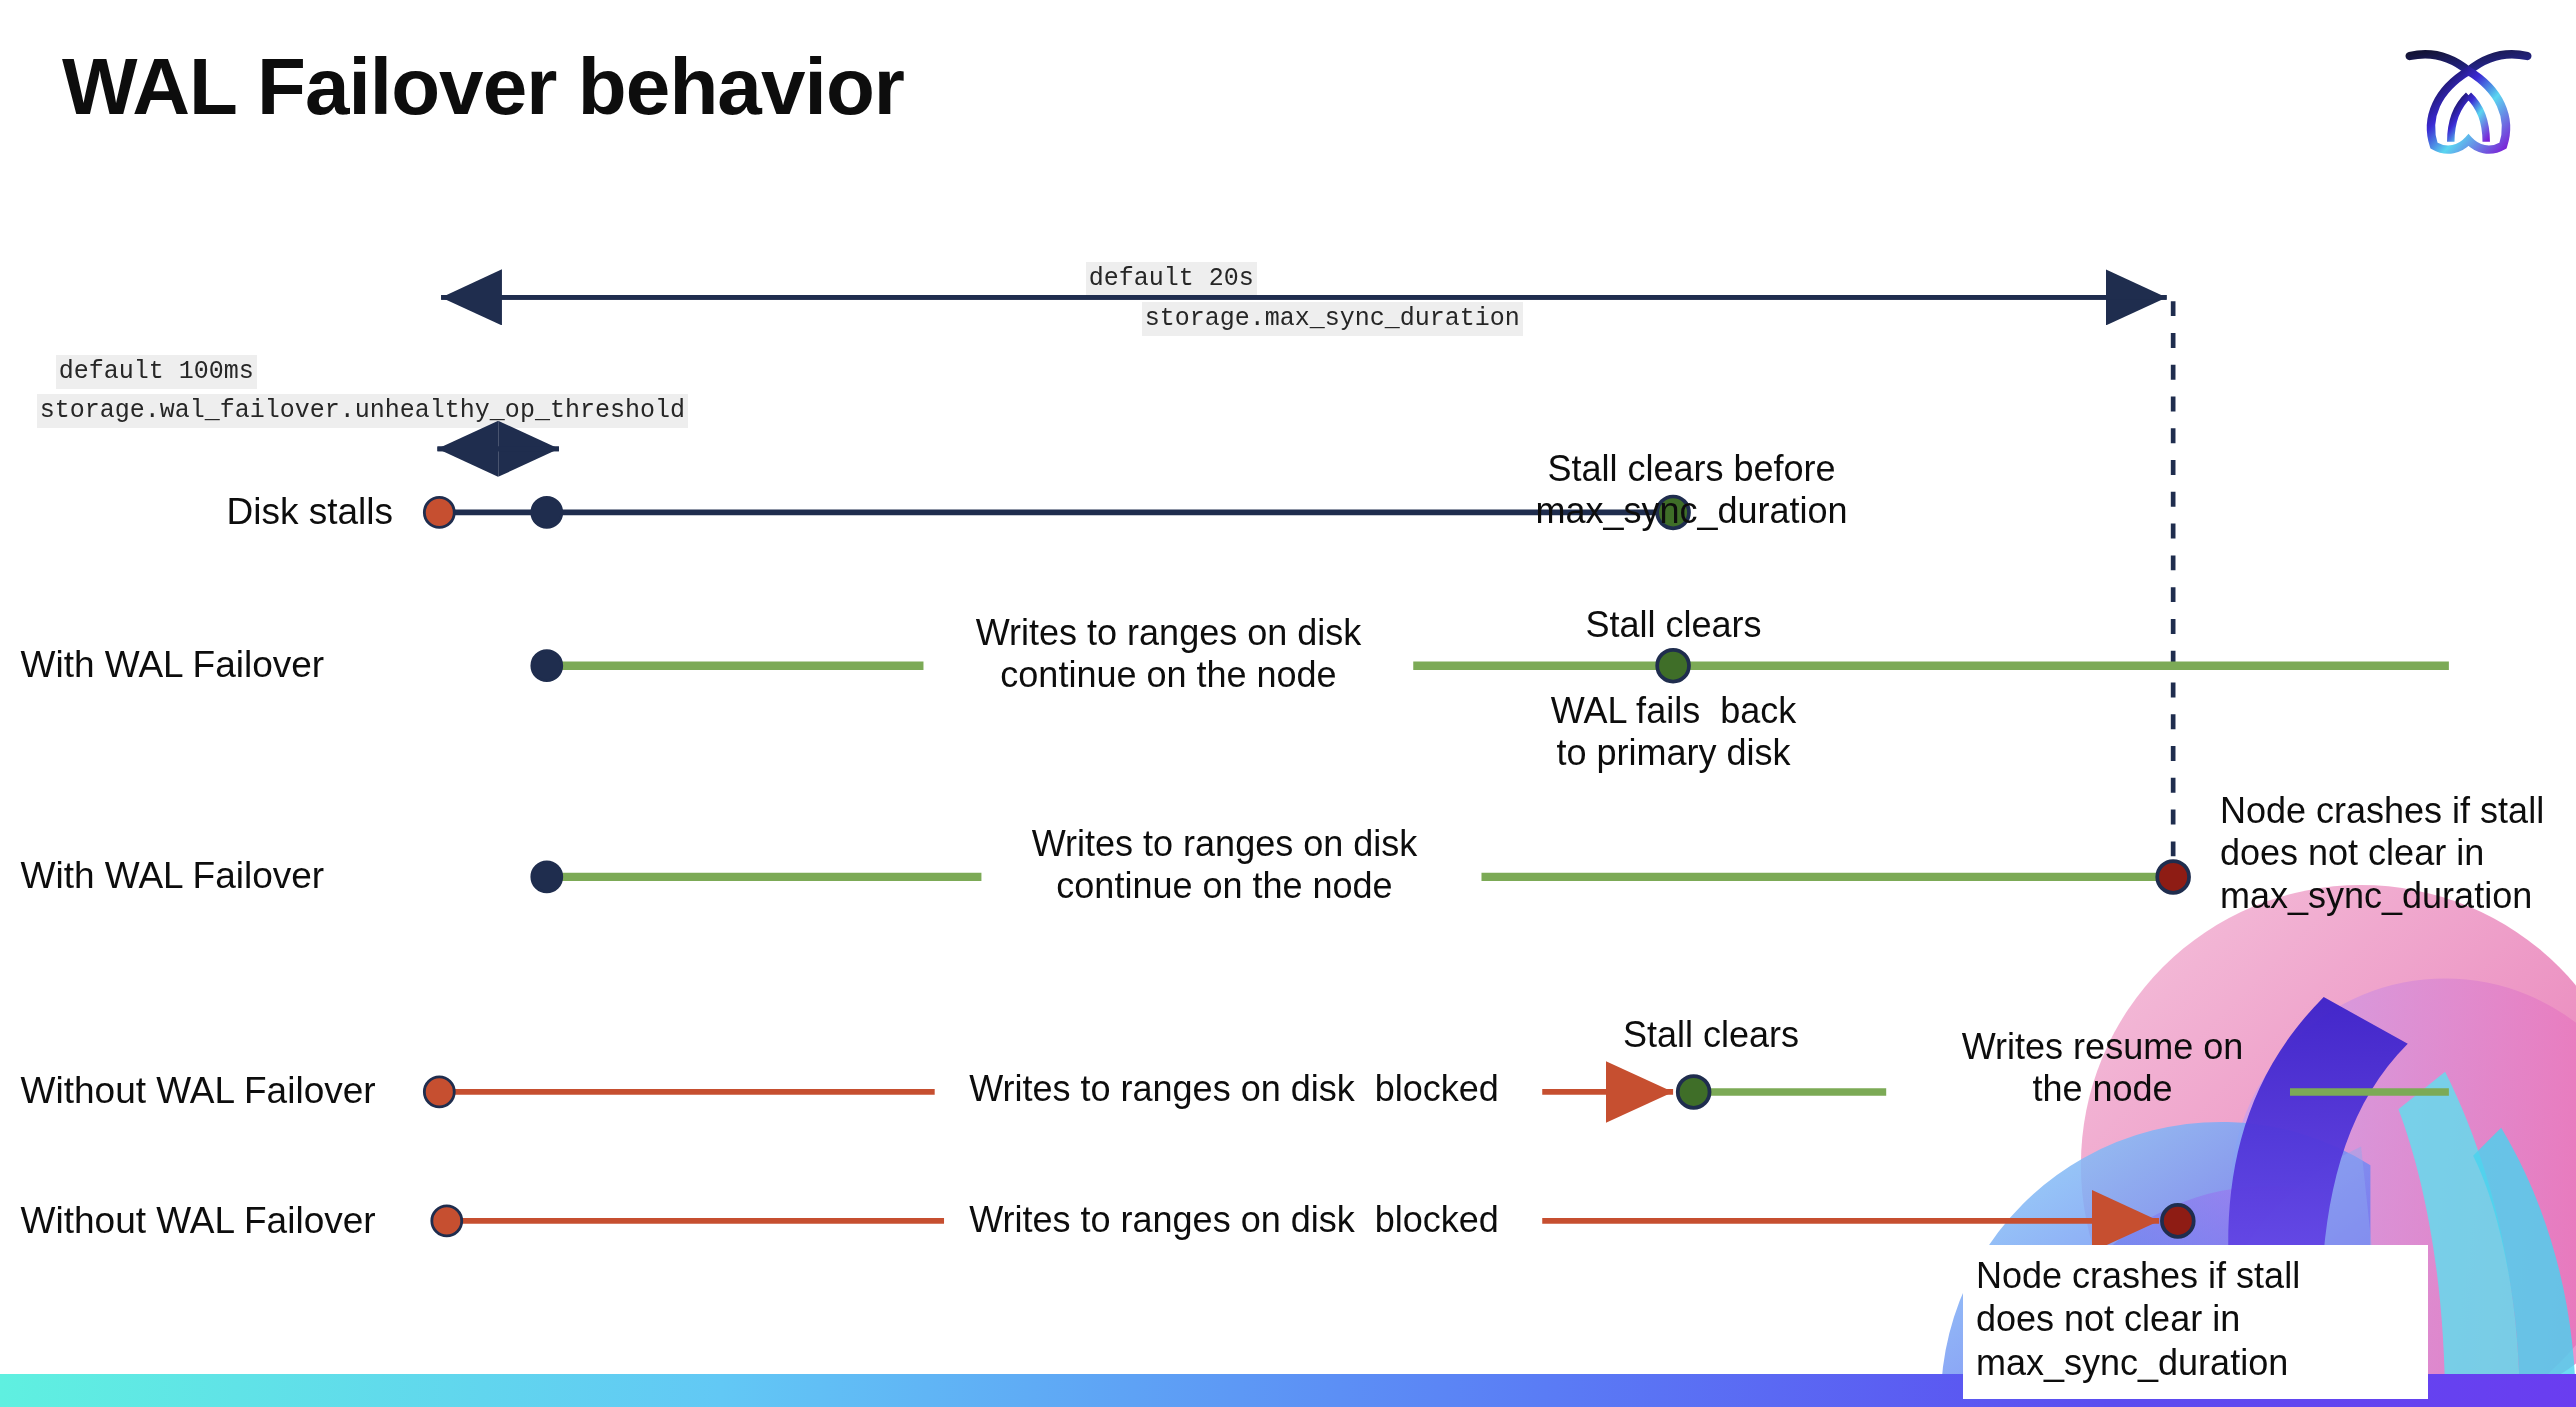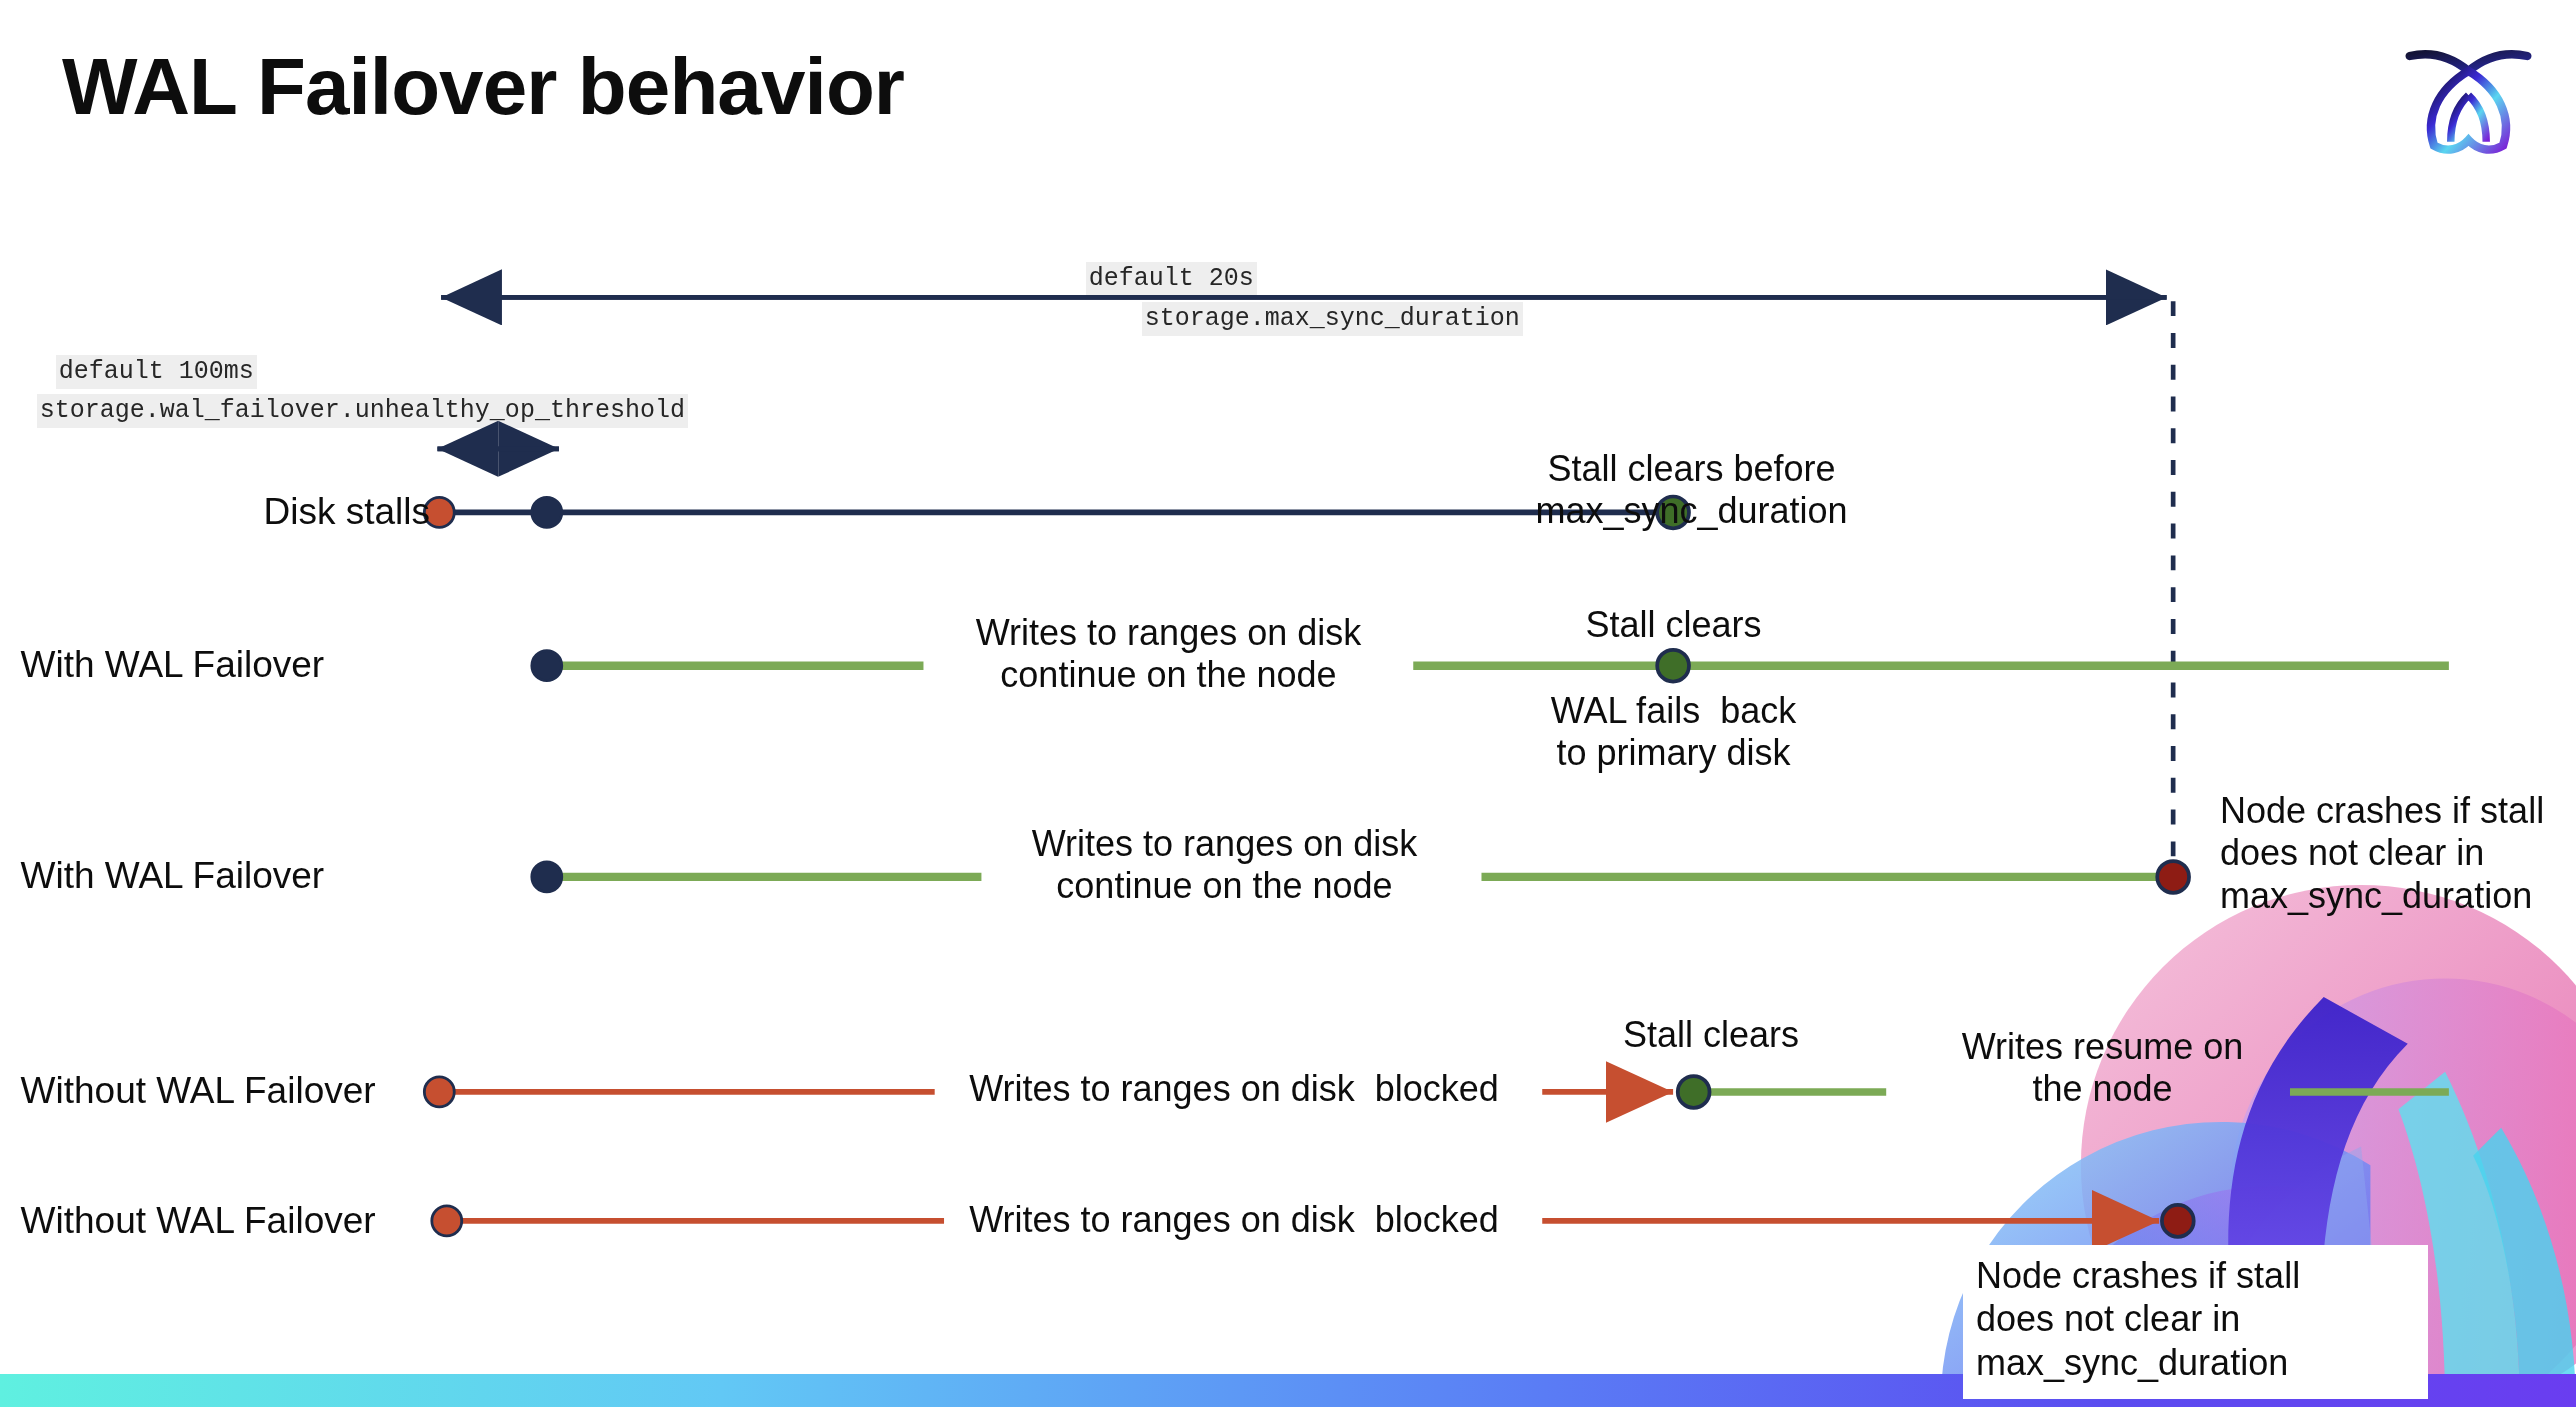--- a/index.html
+++ b/index.html
@@ -43,21 +43,21 @@
 
   
   .lbl{
     position:absolute;color:#0d0d0d;
     font-size:36px;line-height:1.18;
     white-space:pre;
   }
   .lbl.row{font-size:37px;}
   .lbl.c{text-align:center;}
   .lbl.l{text-align:left;}
-  .lbl.r{text-align:right;margin-left:37px;}
+  .lbl.r{text-align:right;}
 
   .crashbox{
     position:absolute;background:#ffffff;
     padding:9.3px 13px 15px 13px;
     color:#0d0d0d;font-size:36px;line-height:1.2;white-space:pre;
   }
 </style>
 </head>
 <body>
 

